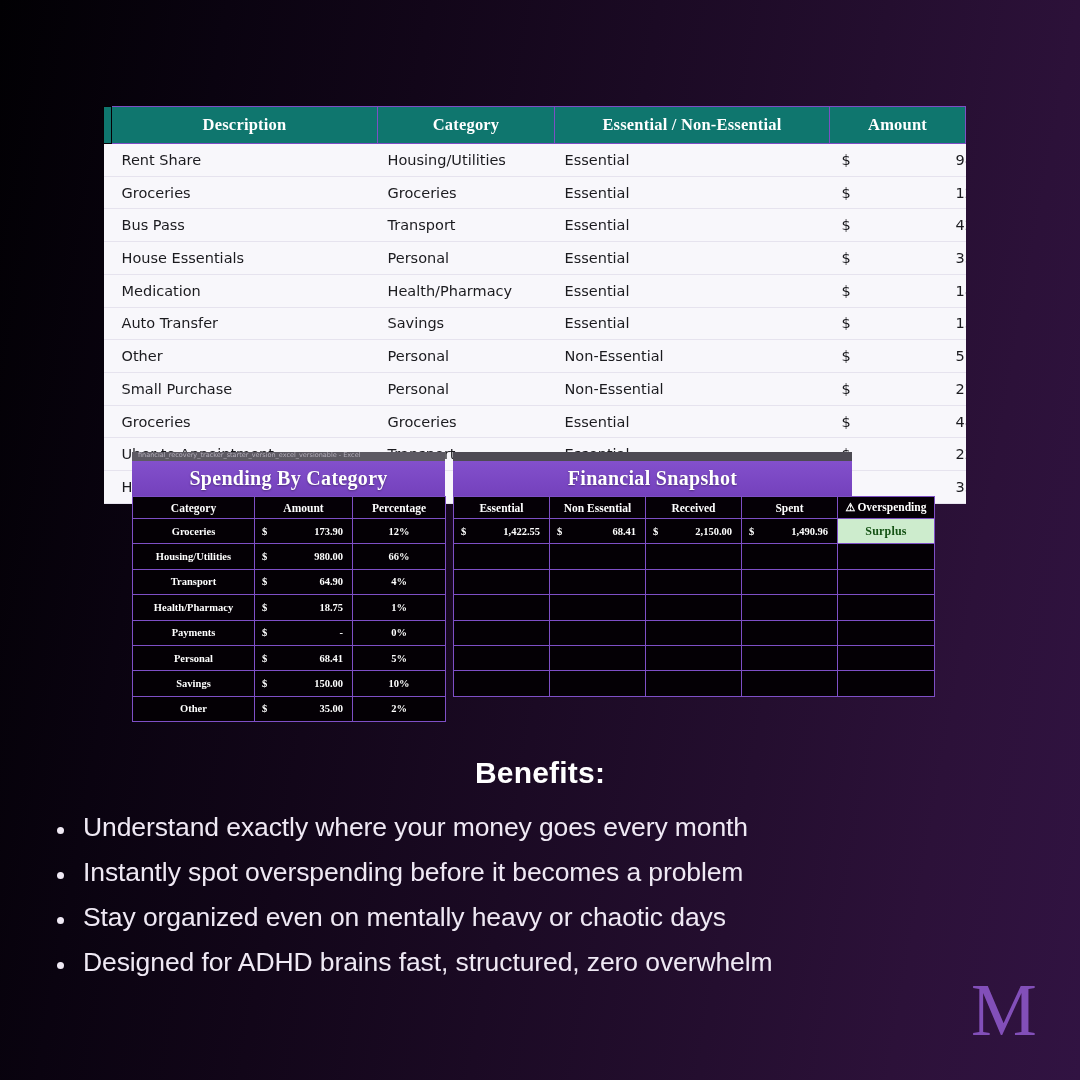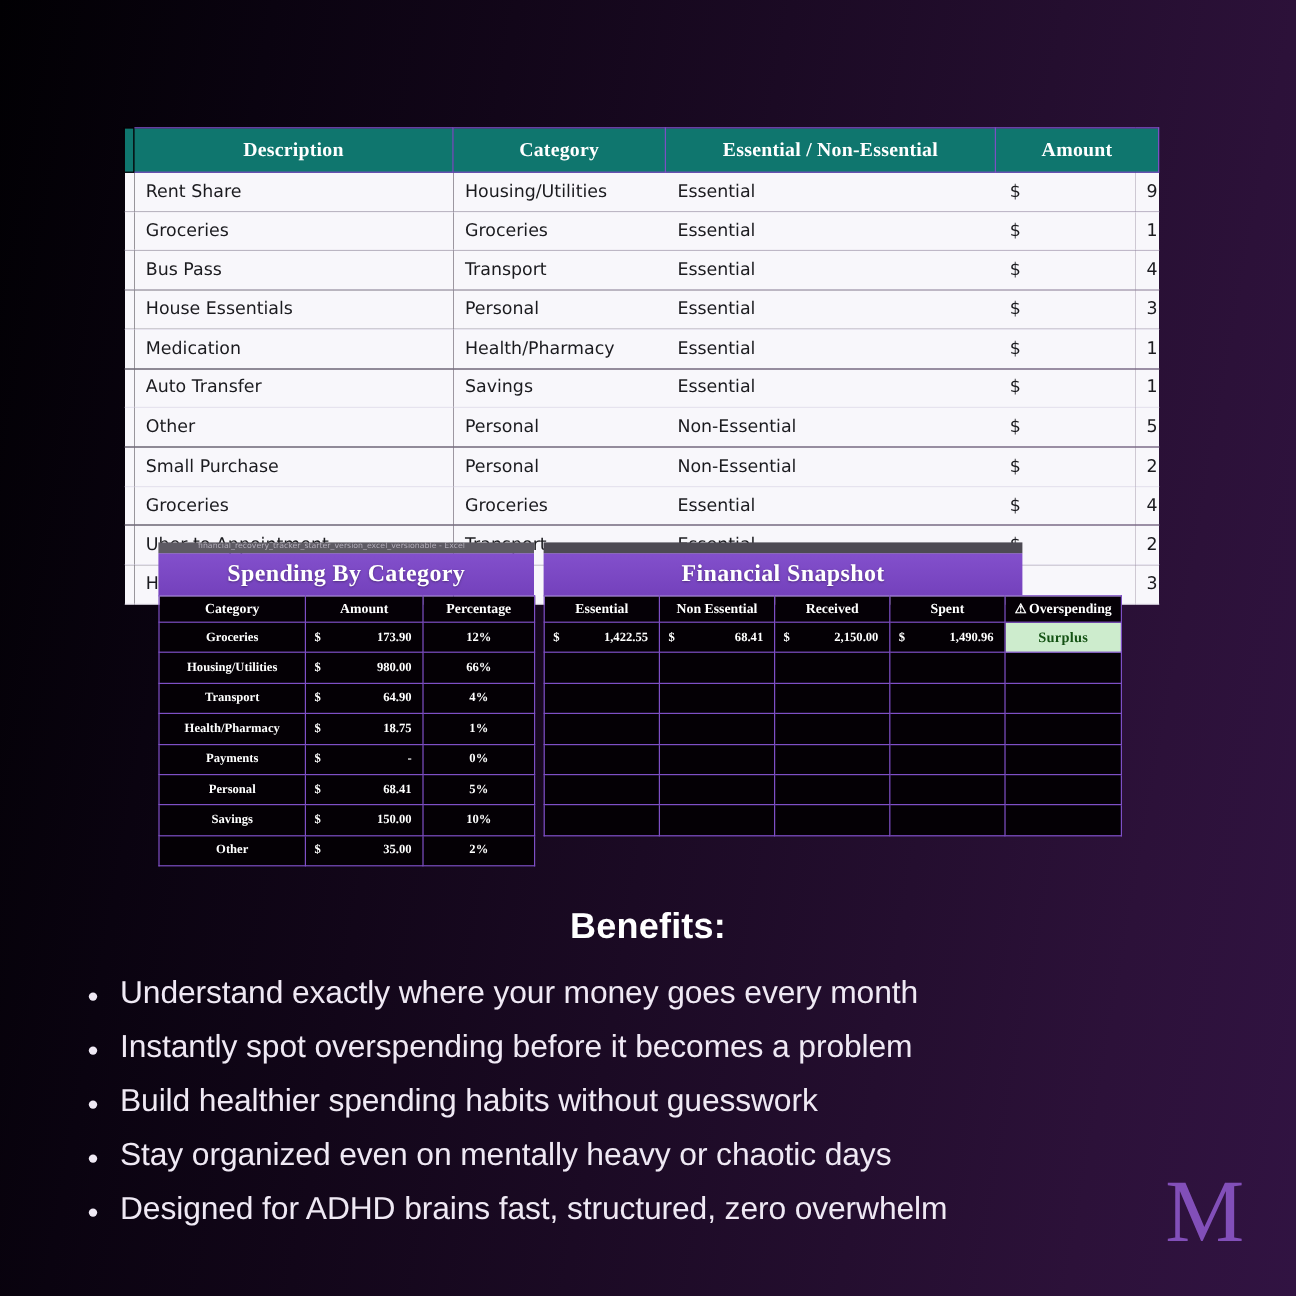--- a/index.html
+++ b/index.html
@@ -108,21 +108,20 @@
     position: relative;
   }
   .titlebar .tbtext {
     position: absolute;
     left: 6px; top: -1px;
     font-size: 6.5px;
     color: #cfc9d6;
     white-space: nowrap;
     font-family: "DejaVu Sans", sans-serif;
     opacity: .75;
-    margin-left: 27px;
   }
   #panelRight .titlebar { background: #4d4a53; }
 
   .banner {
     background: #7744bf;
     background: linear-gradient(180deg, #8350cc 0%, #7441bc 100%);
     color: #ffffff;
     font-family: "Liberation Serif", serif;
     font-weight: 700;
     font-size: 20px;
@@ -197,21 +196,21 @@
 
   #benefitsTitle {
     text-align: center;
     font-size: 30px;
     font-weight: 700;
     color: #ffffff;
     letter-spacing: .2px;
     margin-bottom: 24px;
   }
 
-  ul.blist { list-style: none; padding-left: 72px; }
+  ul.blist { list-style: none; padding-left: 55px; }
 
   ul.blist li {
     position: relative;
     font-size: 26.5px;
     line-height: 1.02;
     color: #efe9f4;
     padding-left: 28px;
     margin-bottom: 18px;
     letter-spacing: -.1px;
     font-weight: 400;
@@ -559,19 +558,18 @@
         </tbody>
     </table>
   </div>
 </div>
 
 <div id="benefits">
   <div id="benefitsTitle">Benefits:</div>
   <ul class="blist" id="benefitsList">
       <li>Understand exactly where your money goes every month</li>
       <li>Instantly spot overspending before it becomes a problem</li>
-      <li>Build healthier spending habits without guesswork</li>
       <li>Stay organized even on mentally heavy or chaotic days</li>
       <li>Designed for ADHD brains fast, structured, zero overwhelm</li>
     </ul>
 </div>
 
 <div id="watermark">M</div>
 
 </body></html>

